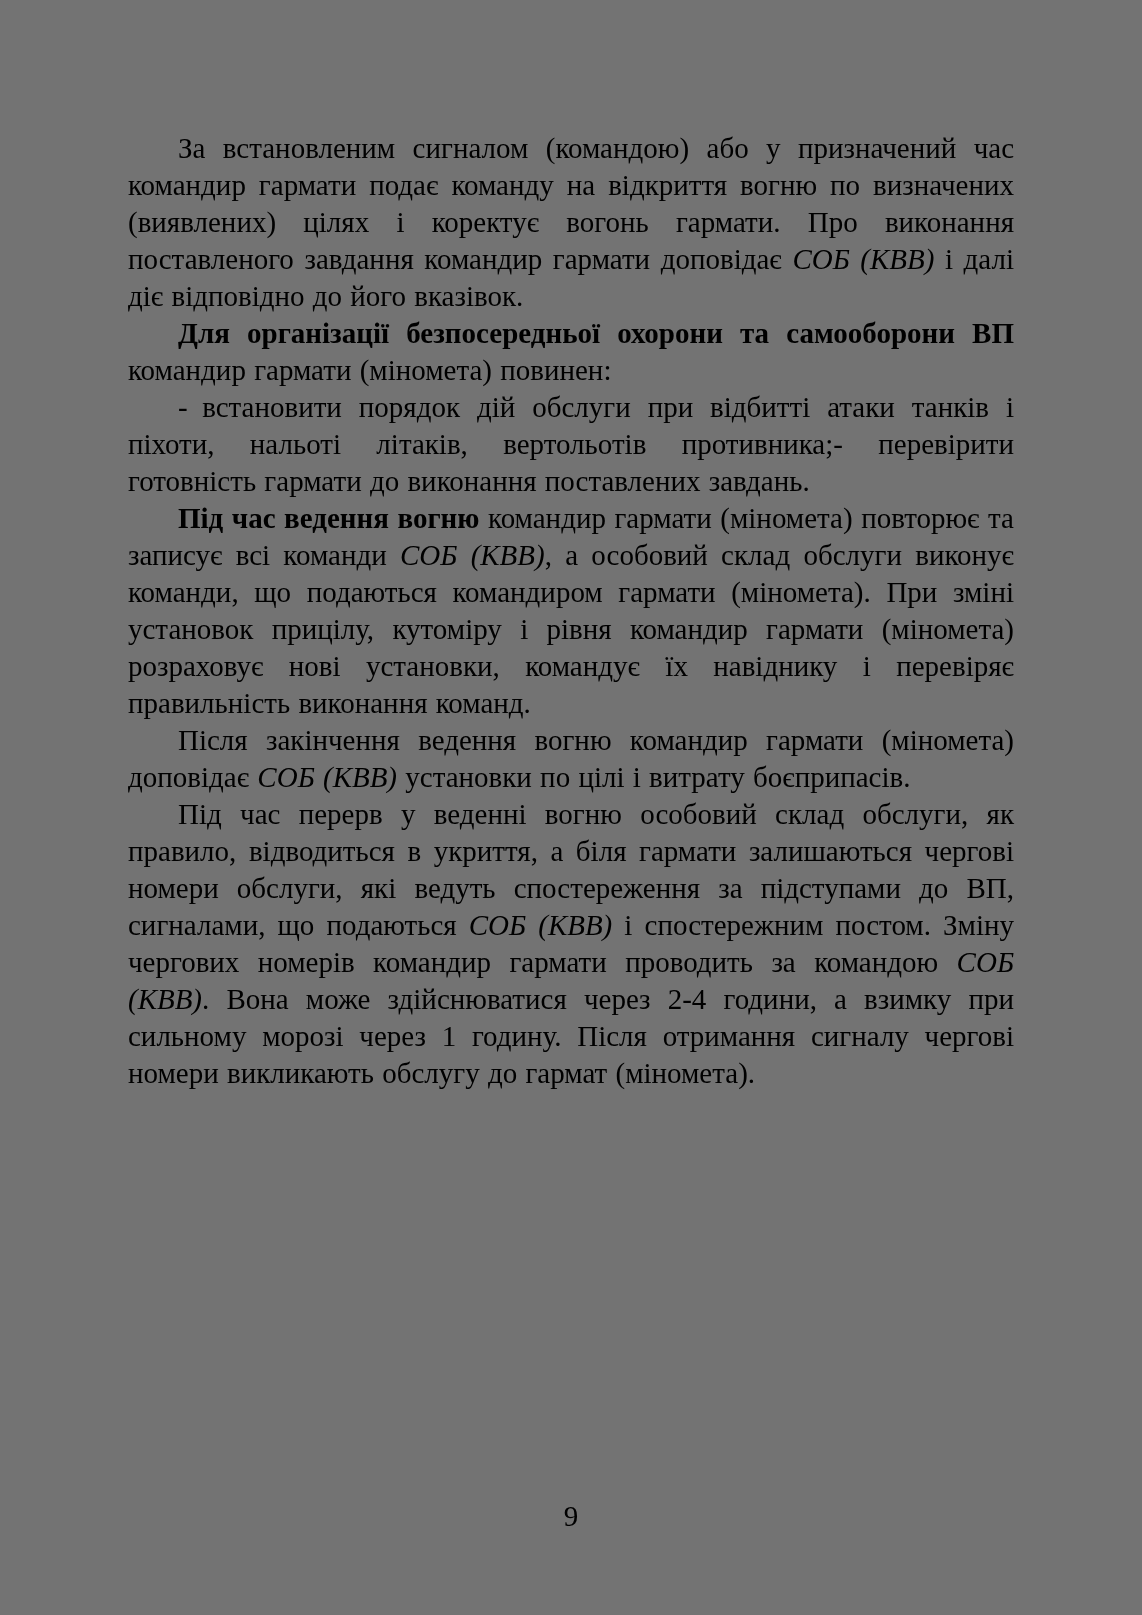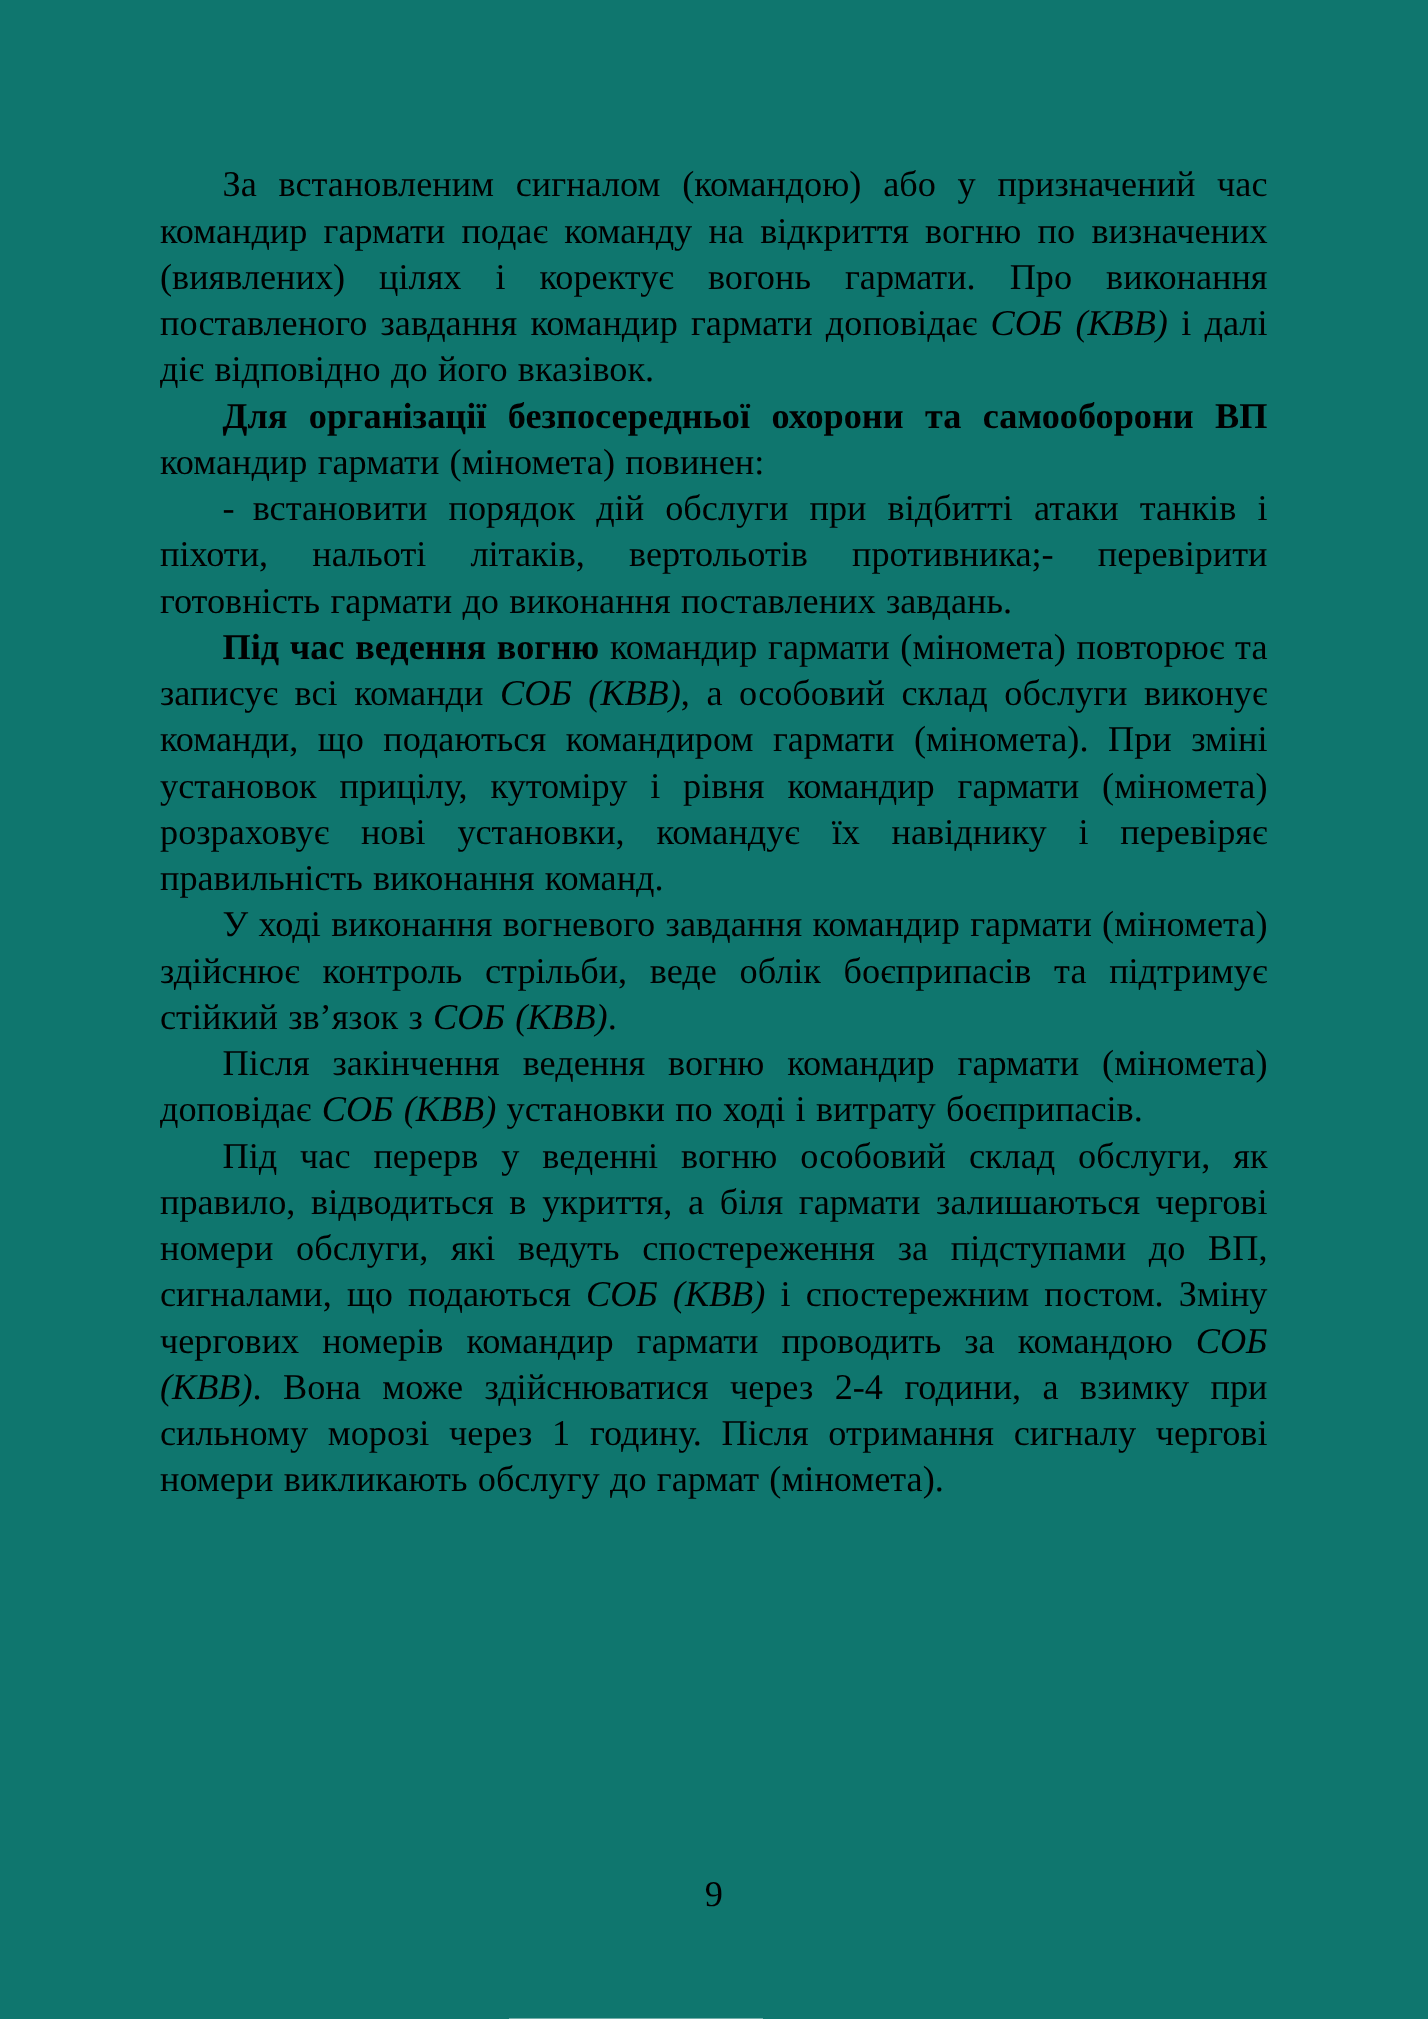--- a/index.html
+++ b/index.html
@@ -4,21 +4,21 @@
 <style>
   html, body {
     margin: 0;
     padding: 0;
     background: #ffffff;
   }
   .page {
     position: relative;
     width: 1142px;
     height: 1615px;
-    background: #0f766e;
+    background: #737373;
     font-family: "Liberation Serif", serif;
     color: #000000;
     overflow: hidden;
   }
   .content {
     position: absolute;
     left: 128px;
     top: 130px;
     width: 886px;
   }
@@ -55,23 +55,22 @@
 
     <p class="para"><span class="b">Для організації безпосередньої охорони та самооборони ВП</span><span> командир гармати (міномета) повинен:</span></p>
 
 
 
 
     <p class="para"><span>- встановити порядок дій обслуги при відбитті атаки танків і піхоти, нальоті літаків, вертольотів противника;- перевірити готовність гармати до виконання поставлених завдань.</span></p>
 
     <p class="para"><span class="b">Під час ведення вогню</span><span> командир гармати (міномета) повторює та записує всі команди </span><span class="i">СОБ (КВВ)</span><span>, а особовий склад обслуги виконує команди, що подаються командиром гармати (міномета). При зміні установок прицілу, кутоміру і рівня командир гармати (міномета) розраховує нові установки, командує їх навіднику і перевіряє правильність виконання команд.</span></p>
 
-    <p class="para"><span>У ході виконання вогневого завдання командир гармати (міномета) здійснює контроль стрільби, веде облік боєприпасів та підтримує стійкий зв’язок з </span><span class="i">СОБ (КВВ)</span><span>.</span></p>
 
-    <p class="para"><span>Після закінчення ведення вогню командир гармати (міномета) доповідає </span><span class="i">СОБ (КВВ)</span><span> установки по ході і витрату боєприпасів.</span></p>
+    <p class="para"><span>Після закінчення ведення вогню командир гармати (міномета) доповідає </span><span class="i">СОБ (КВВ)</span><span> установки по цілі і витрату боєприпасів.</span></p>
 
     <p class="para"><span>Під час перерв у веденні вогню особовий склад обслуги, як правило, відводиться в укриття, а біля гармати залишаються чергові номери обслуги, які ведуть спостереження за підступами до ВП, сигналами, що подаються </span><span class="i">СОБ (КВВ)</span><span> і спостережним постом. Зміну чергових номерів командир гармати проводить за командою </span><span class="i">СОБ (КВВ)</span><span>. Вона може здійснюватися через 2-4 години, а взимку при сильному морозі через 1 годину. Після отримання сигналу чергові номери викликають обслугу до гармат (міномета).</span></p>
 
 
   </div>
 
   <div class="footer">9</div>
 </div>
 
 </body></html>

